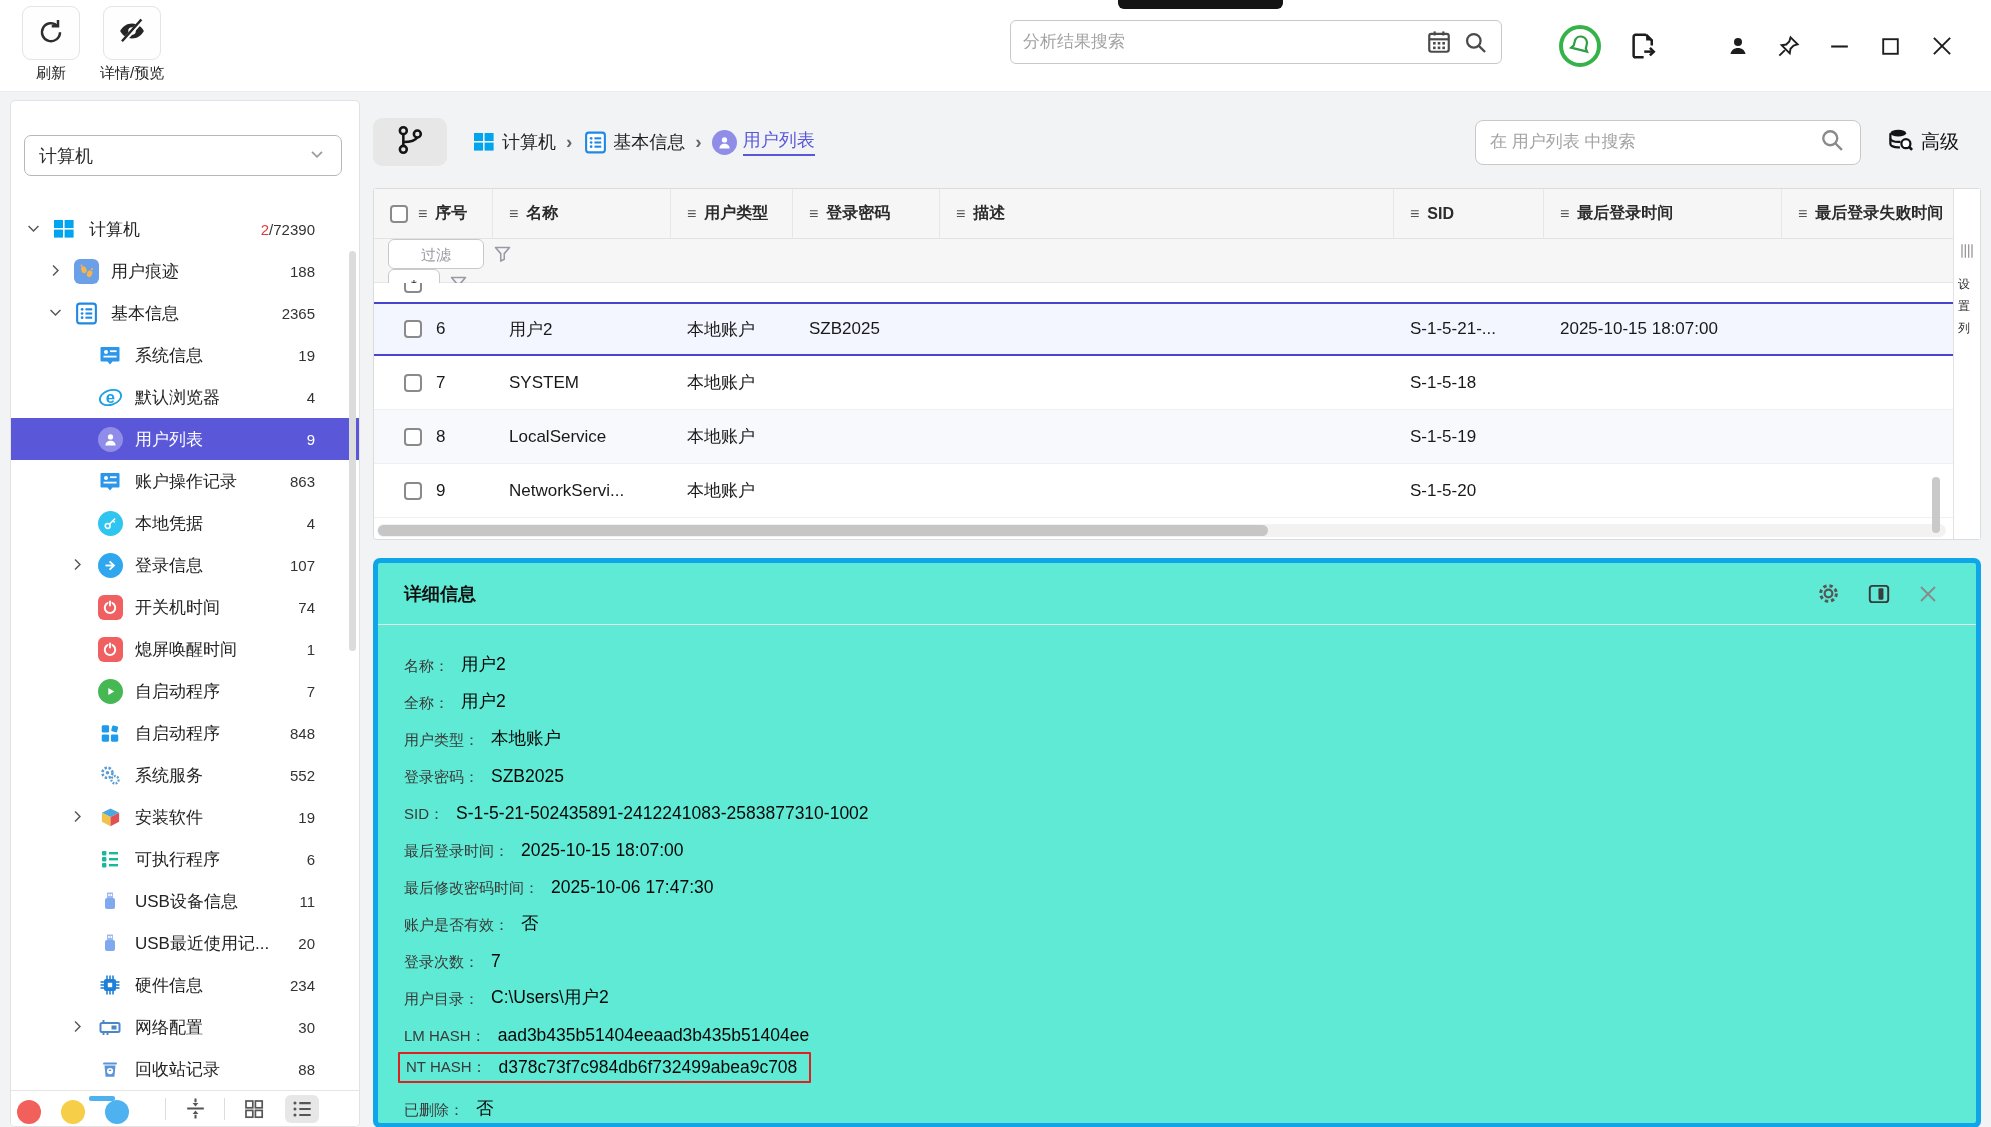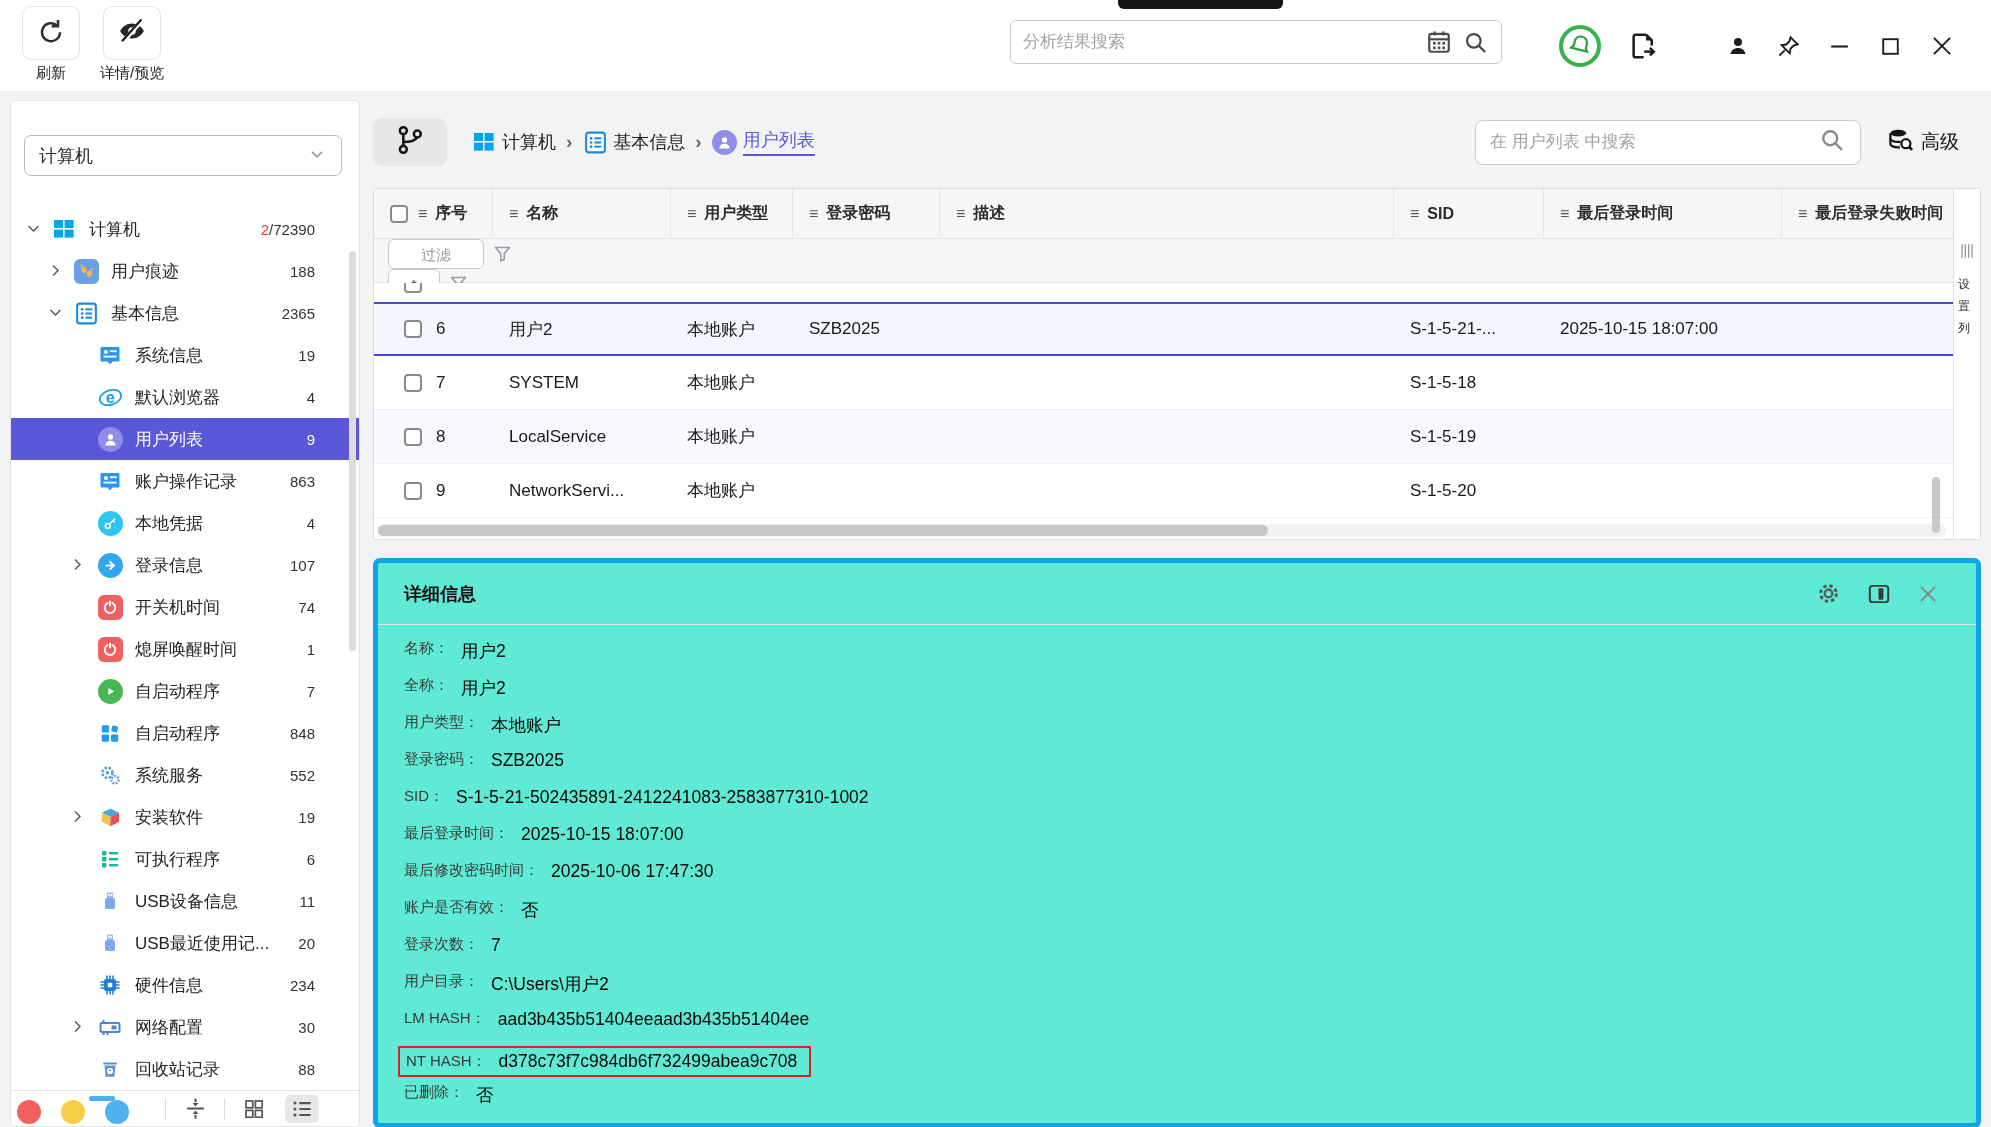--- a/index.html
+++ b/index.html
@@ -92,21 +92,21 @@
   .col-strip { position: absolute; right: 0; top: 0; bottom: 0; width: 27px; border-left: 1px solid #e2e2e2; background: #fff; display: flex; flex-direction: column; align-items: center; padding-top: 52px; cursor: pointer; }
   .strip-text { width: 18px; font-size: 12px; color: #2b2b2b; line-height: 22px; word-break: break-all; text-align: left; margin-top: 8px; }
 
   
   .details-panel { position: absolute; left: 0; right: 0; top: 458px; bottom: -1px; background: #5eead4; border: 5px solid #0ea5e9; border-radius: 7px; }
   .dt-head { height: 62px; border-bottom: 1px solid #e8e8e8; display: flex; align-items: center; padding: 0 36px 0 26px; }
   .dt-title { font-size: 18px; font-weight: bold; color: #101010; }
   .dt-icons { margin-left: auto; display: flex; align-items: center; gap: 24px; }
   .dt-icons span { display: flex; cursor: pointer; }
   .dt-fields { padding: 14px 0 0 26px; }
-  .field { height: 37px; display: flex; align-items: flex-start; }
+  .field { height: 37px; display: flex; align-items: flex-end; }
   .flabel { font-size: 15px; color: #3a3a3a; margin-right: 12px; white-space: pre; }
   .fvalue { font-size: 17.5px; color: #070707; }
   .red-box { display: inline-flex; align-items: center; border: 2px solid #e02020; padding: 3px 12px 3px 6px; margin-left: -6px; border-radius: 1px; }
 </style>
 </head>
 <body>
 
 <div class="titlebar">
   <div class="tb-groups">
     <div class="tb-group">

